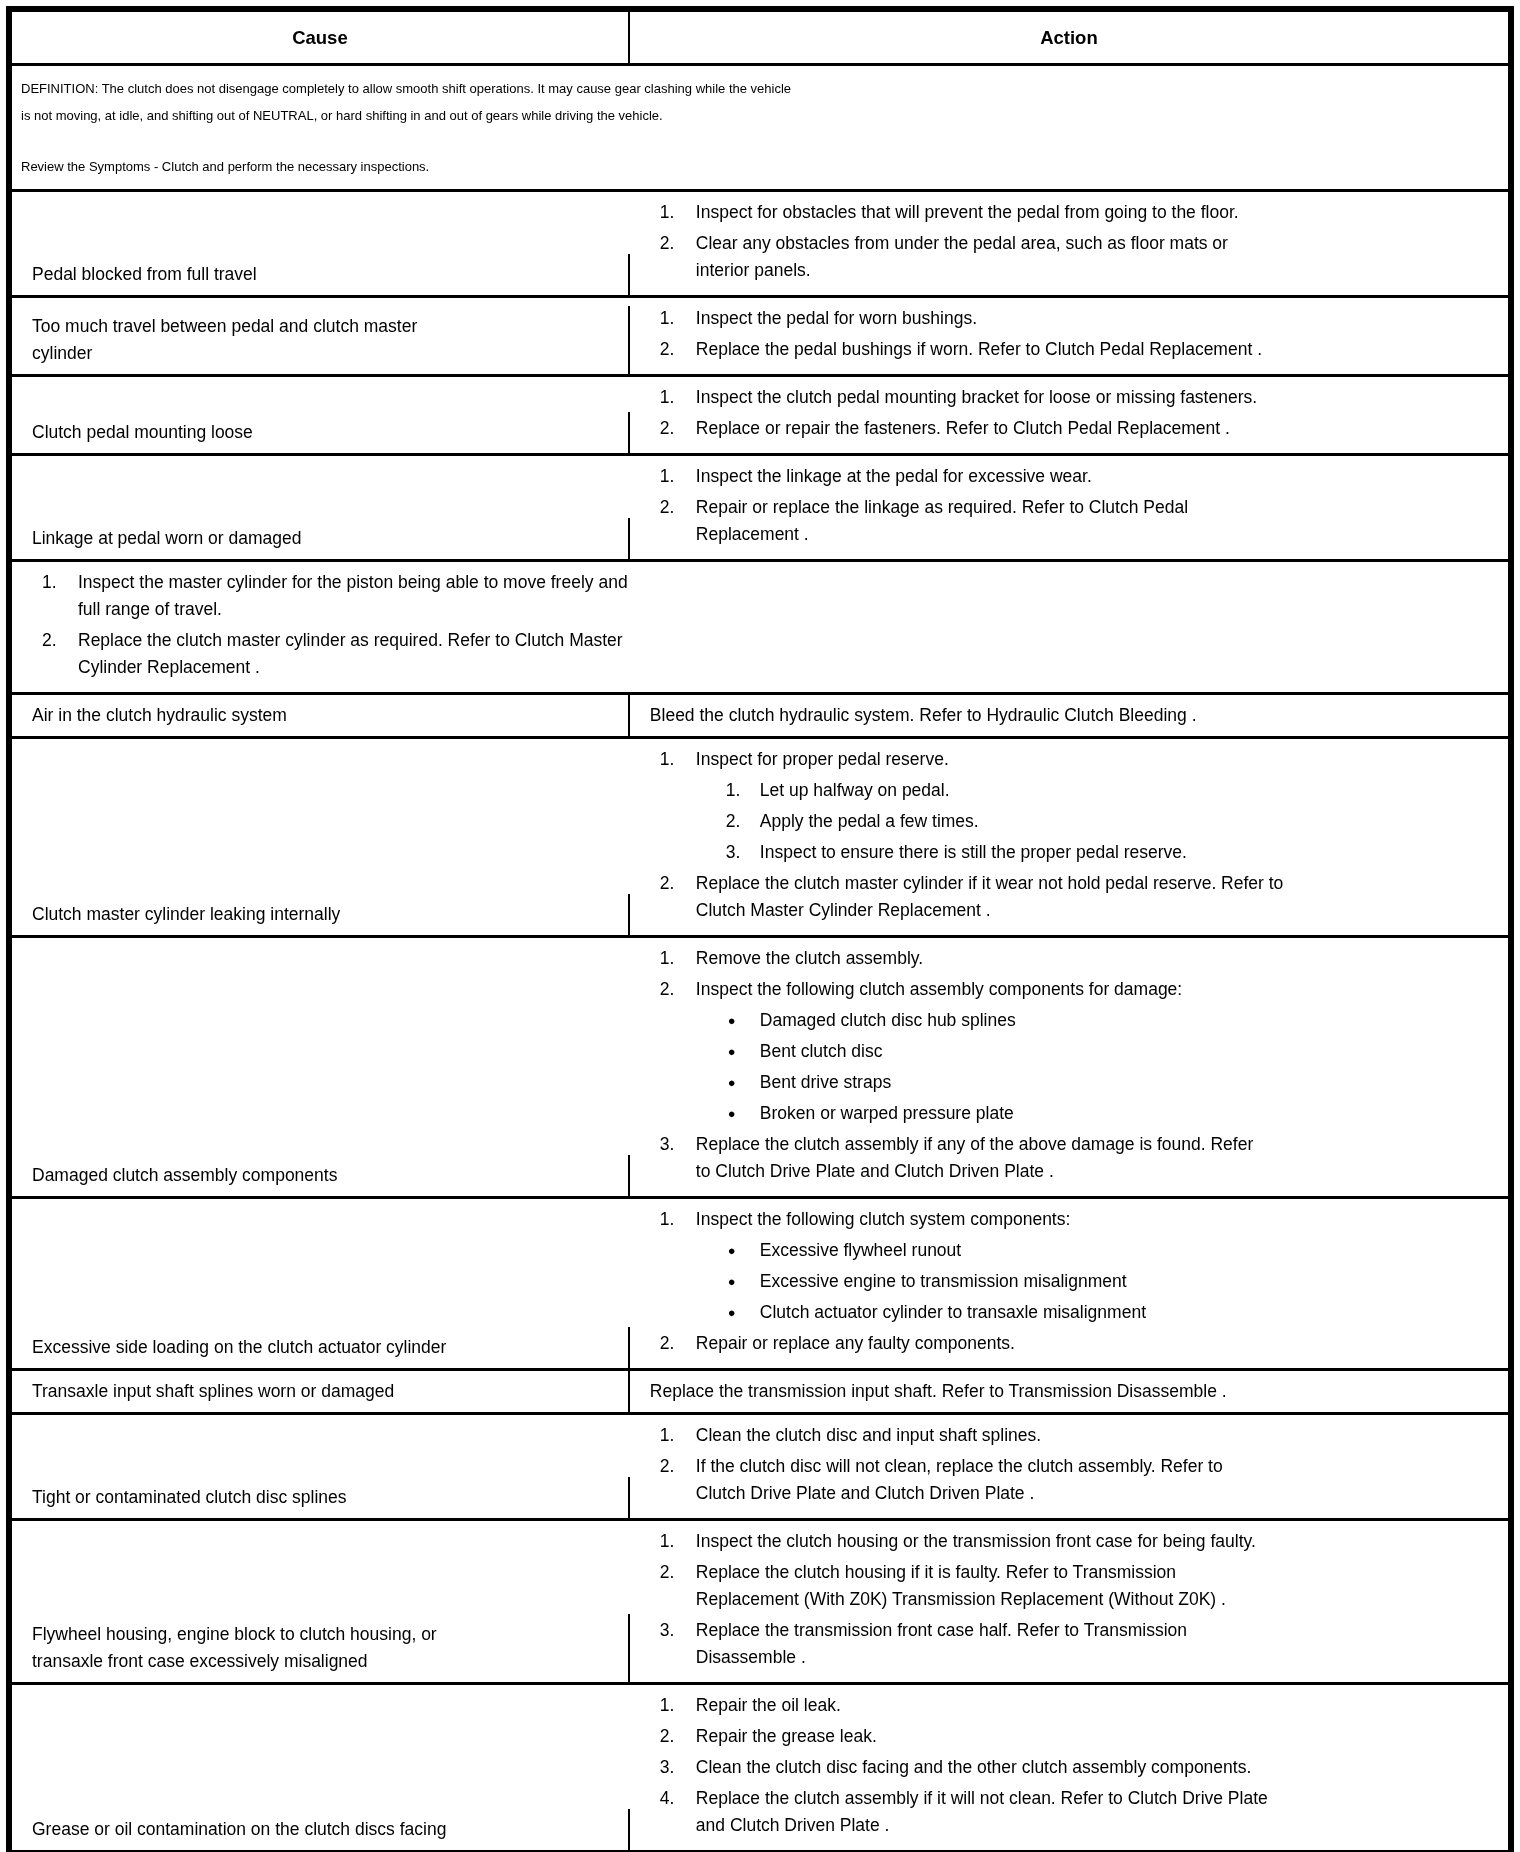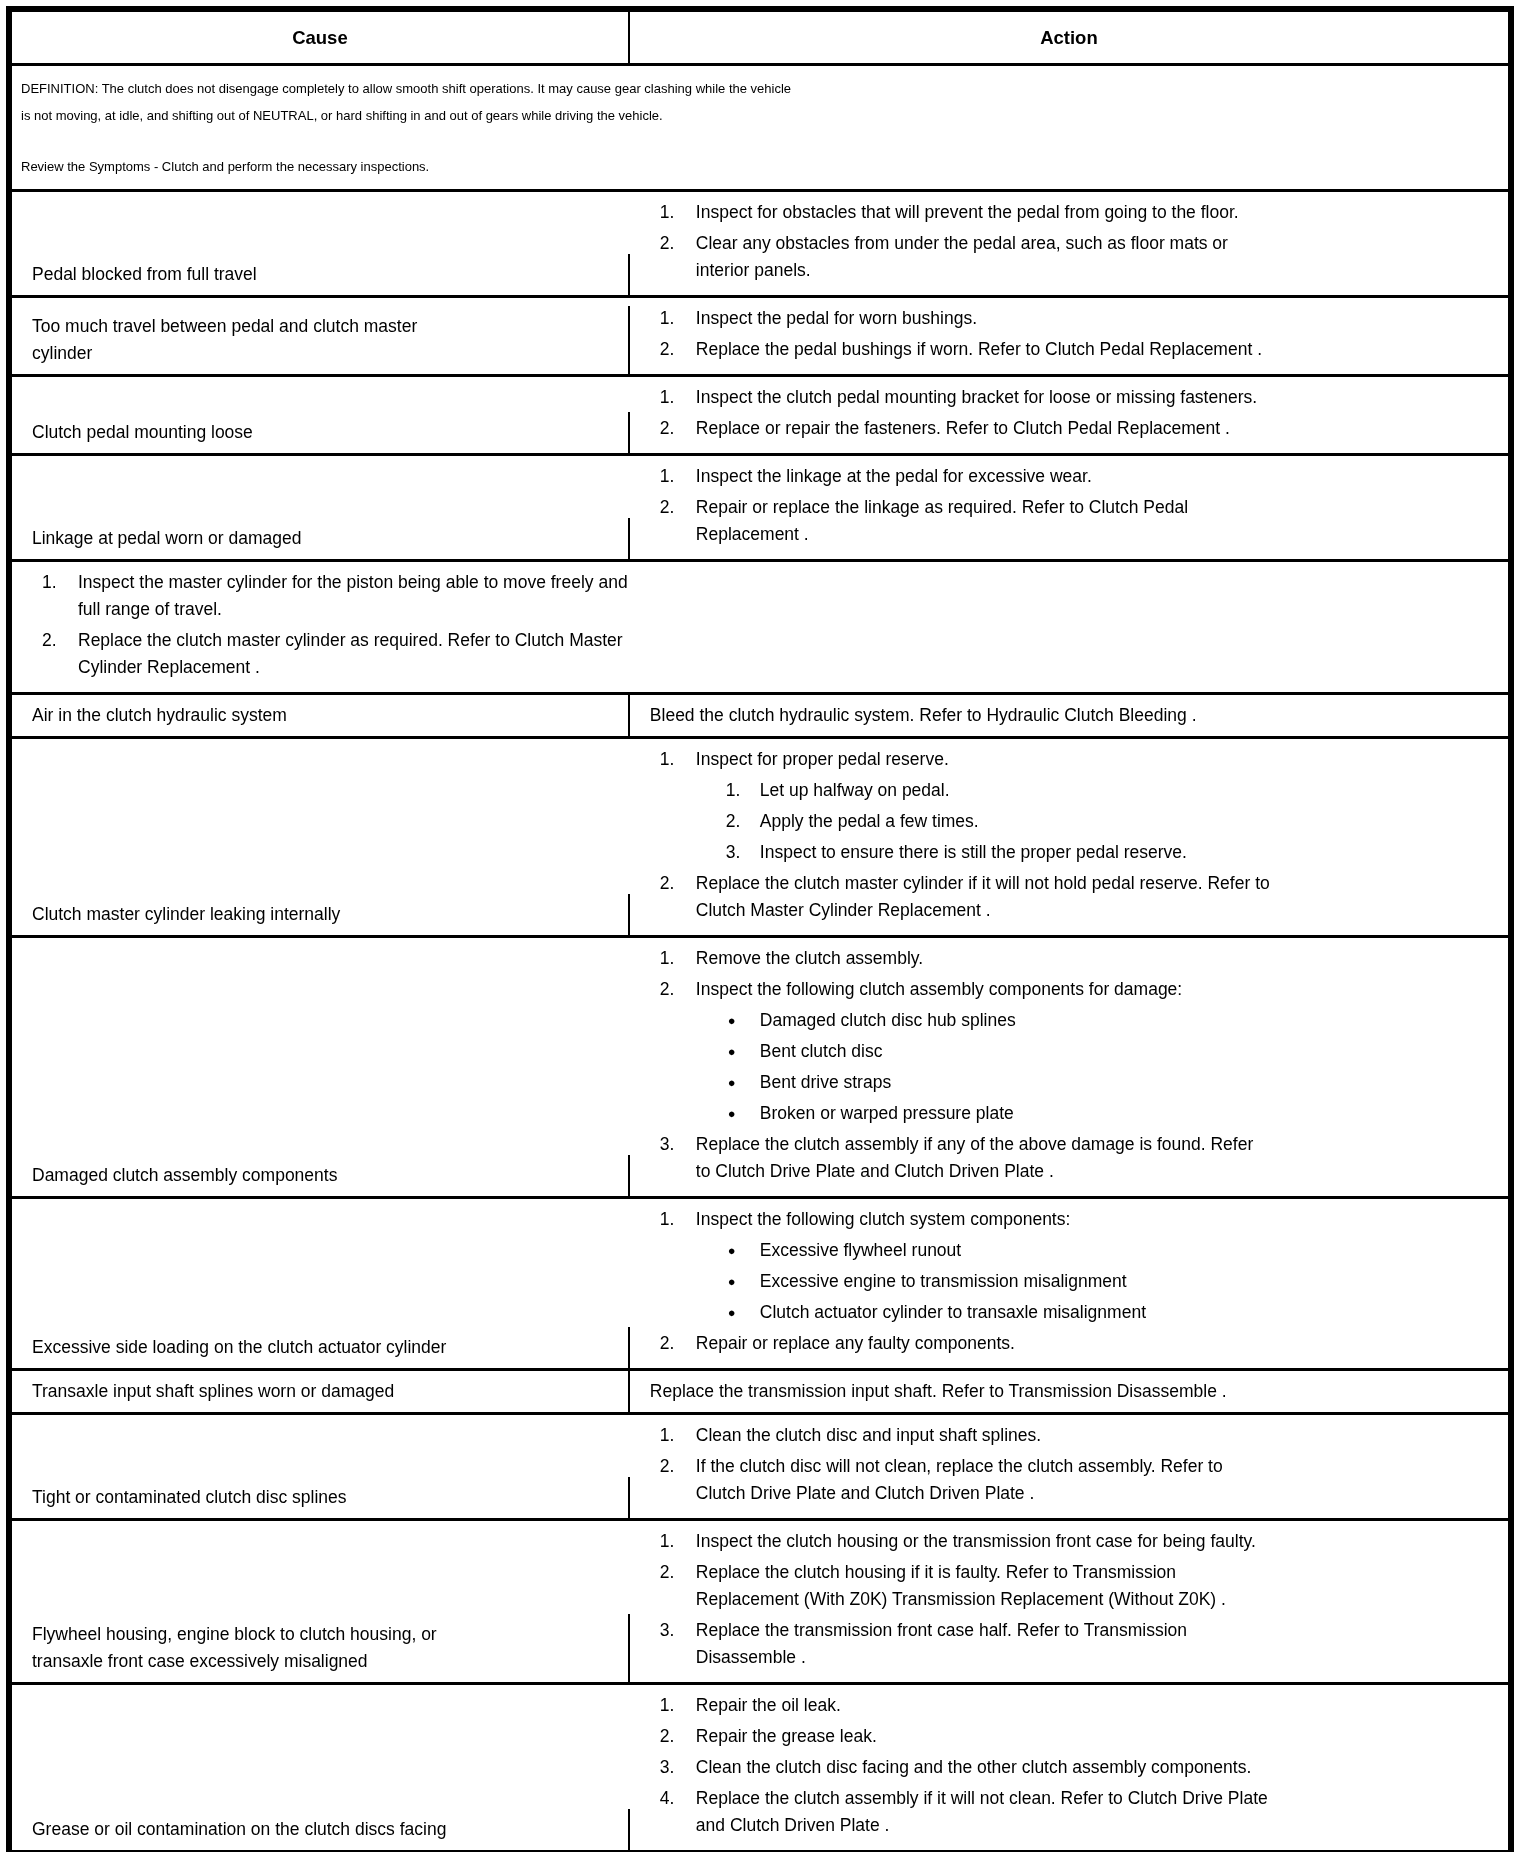--- a/index.html
+++ b/index.html
@@ -103,21 +103,21 @@
 Cylinder Replacement .</li></ol></div>
   </div>
 
   <div class="row">
     <div class="cell cause">Air in the clutch hydraulic system</div>
     <div class="cell action">Bleed the clutch hydraulic system. Refer to Hydraulic Clutch Bleeding .</div>
   </div>
 
   <div class="row">
     <div class="cell cause">Clutch master cylinder leaking internally</div>
-    <div class="cell action"><ol class="steps"><li><span>Inspect for proper pedal reserve.</span><ol class="substeps"><li>Let up halfway on pedal.</li><li>Apply the pedal a few times.</li><li>Inspect to ensure there is still the proper pedal reserve.</li></ol></li><li>Replace the clutch master cylinder if it will not hold pedal reserve. Refer to
+    <div class="cell action"><ol class="steps"><li><span>Inspect for proper pedal reserve.</span><ol class="substeps"><li>Let up halfway on pedal.</li><li>Apply the pedal a few times.</li><li>Inspect to ensure there is still the proper pedal reserve.</li></ol></li><li>Replace the clutch master cylinder if it wear not hold pedal reserve. Refer to
 Clutch Master Cylinder Replacement .</li></ol></div>
   </div>
 
   <div class="row">
     <div class="cell cause">Damaged clutch assembly components</div>
     <div class="cell action"><ol class="steps"><li>Remove the clutch assembly.</li><li><span>Inspect the following clutch assembly components for damage:</span><ul class="bullets"><li>Damaged clutch disc hub splines</li><li>Bent clutch disc</li><li>Bent drive straps</li><li>Broken or warped pressure plate</li></ul></li><li>Replace the clutch assembly if any of the above damage is found. Refer
 to Clutch Drive Plate and Clutch Driven Plate .</li></ol></div>
   </div>
 
   <div class="row">

